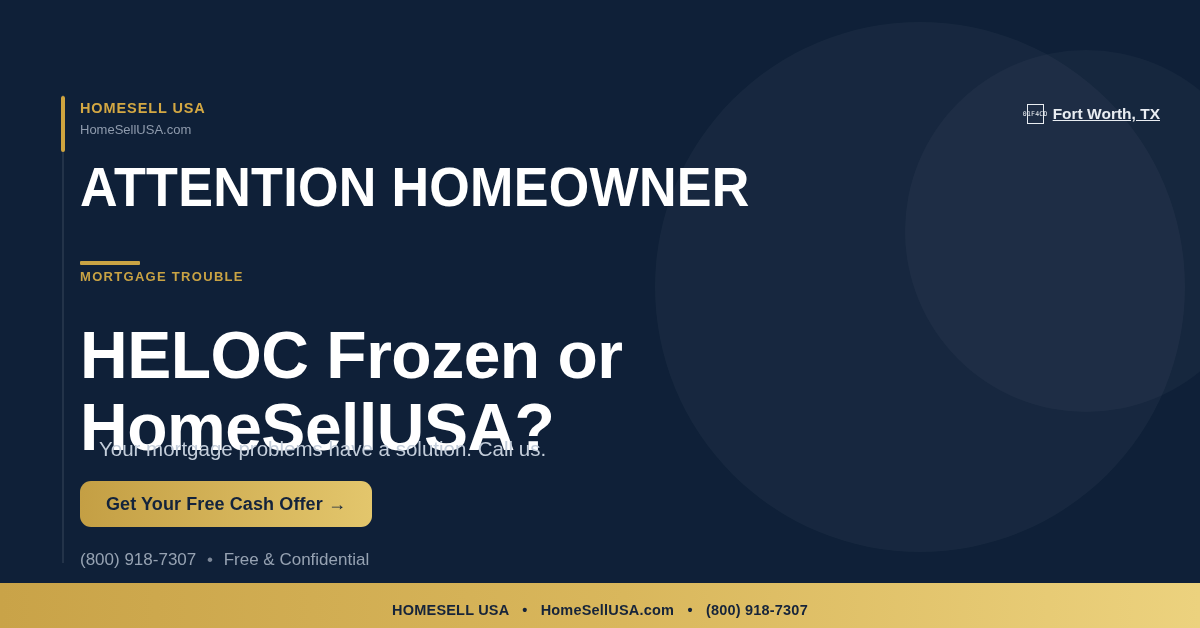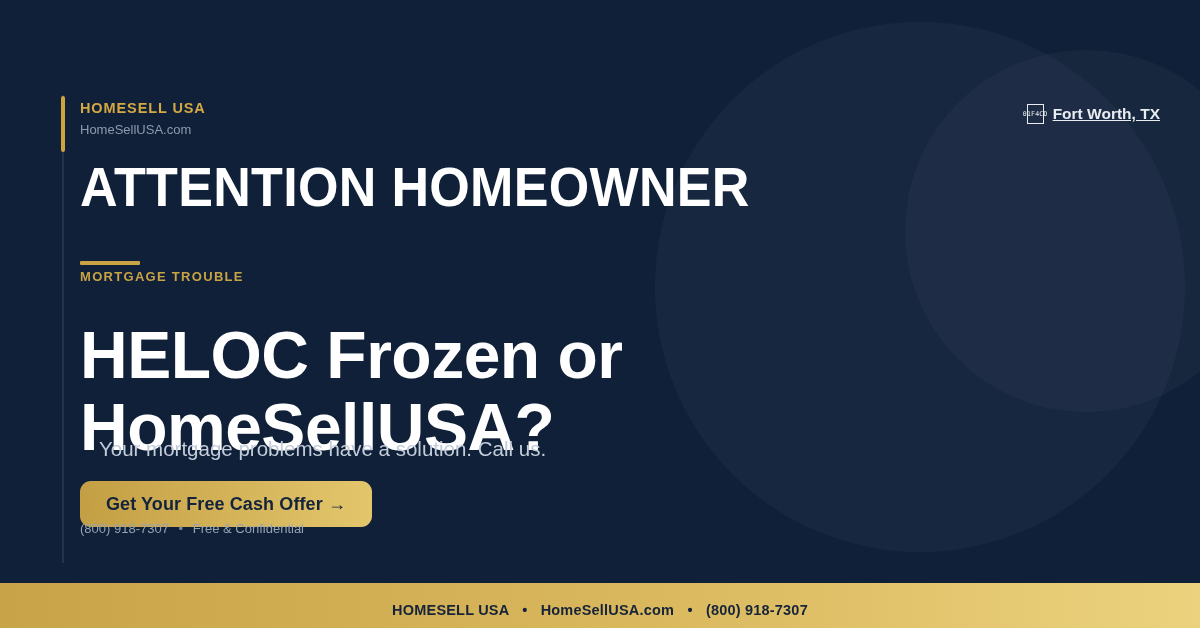--- a/index.html
+++ b/index.html
@@ -202,22 +202,22 @@
     font-size: 18px;
     font-weight: bold;
     letter-spacing: 0.1px;
     white-space: nowrap;
     cursor: pointer;
   }
 
   .finepr {
     position: absolute;
     left: 0;
-    top: 521px;
-    font-size: 13px;
+    top: 550px;
+    font-size: 17px;
     color: #96a2b2;
     line-height: 1.2;
     white-space: nowrap;
   }
   .finepr .dot {
     padding: 0 6px;
     color: #7c8798;
   }
 
   

